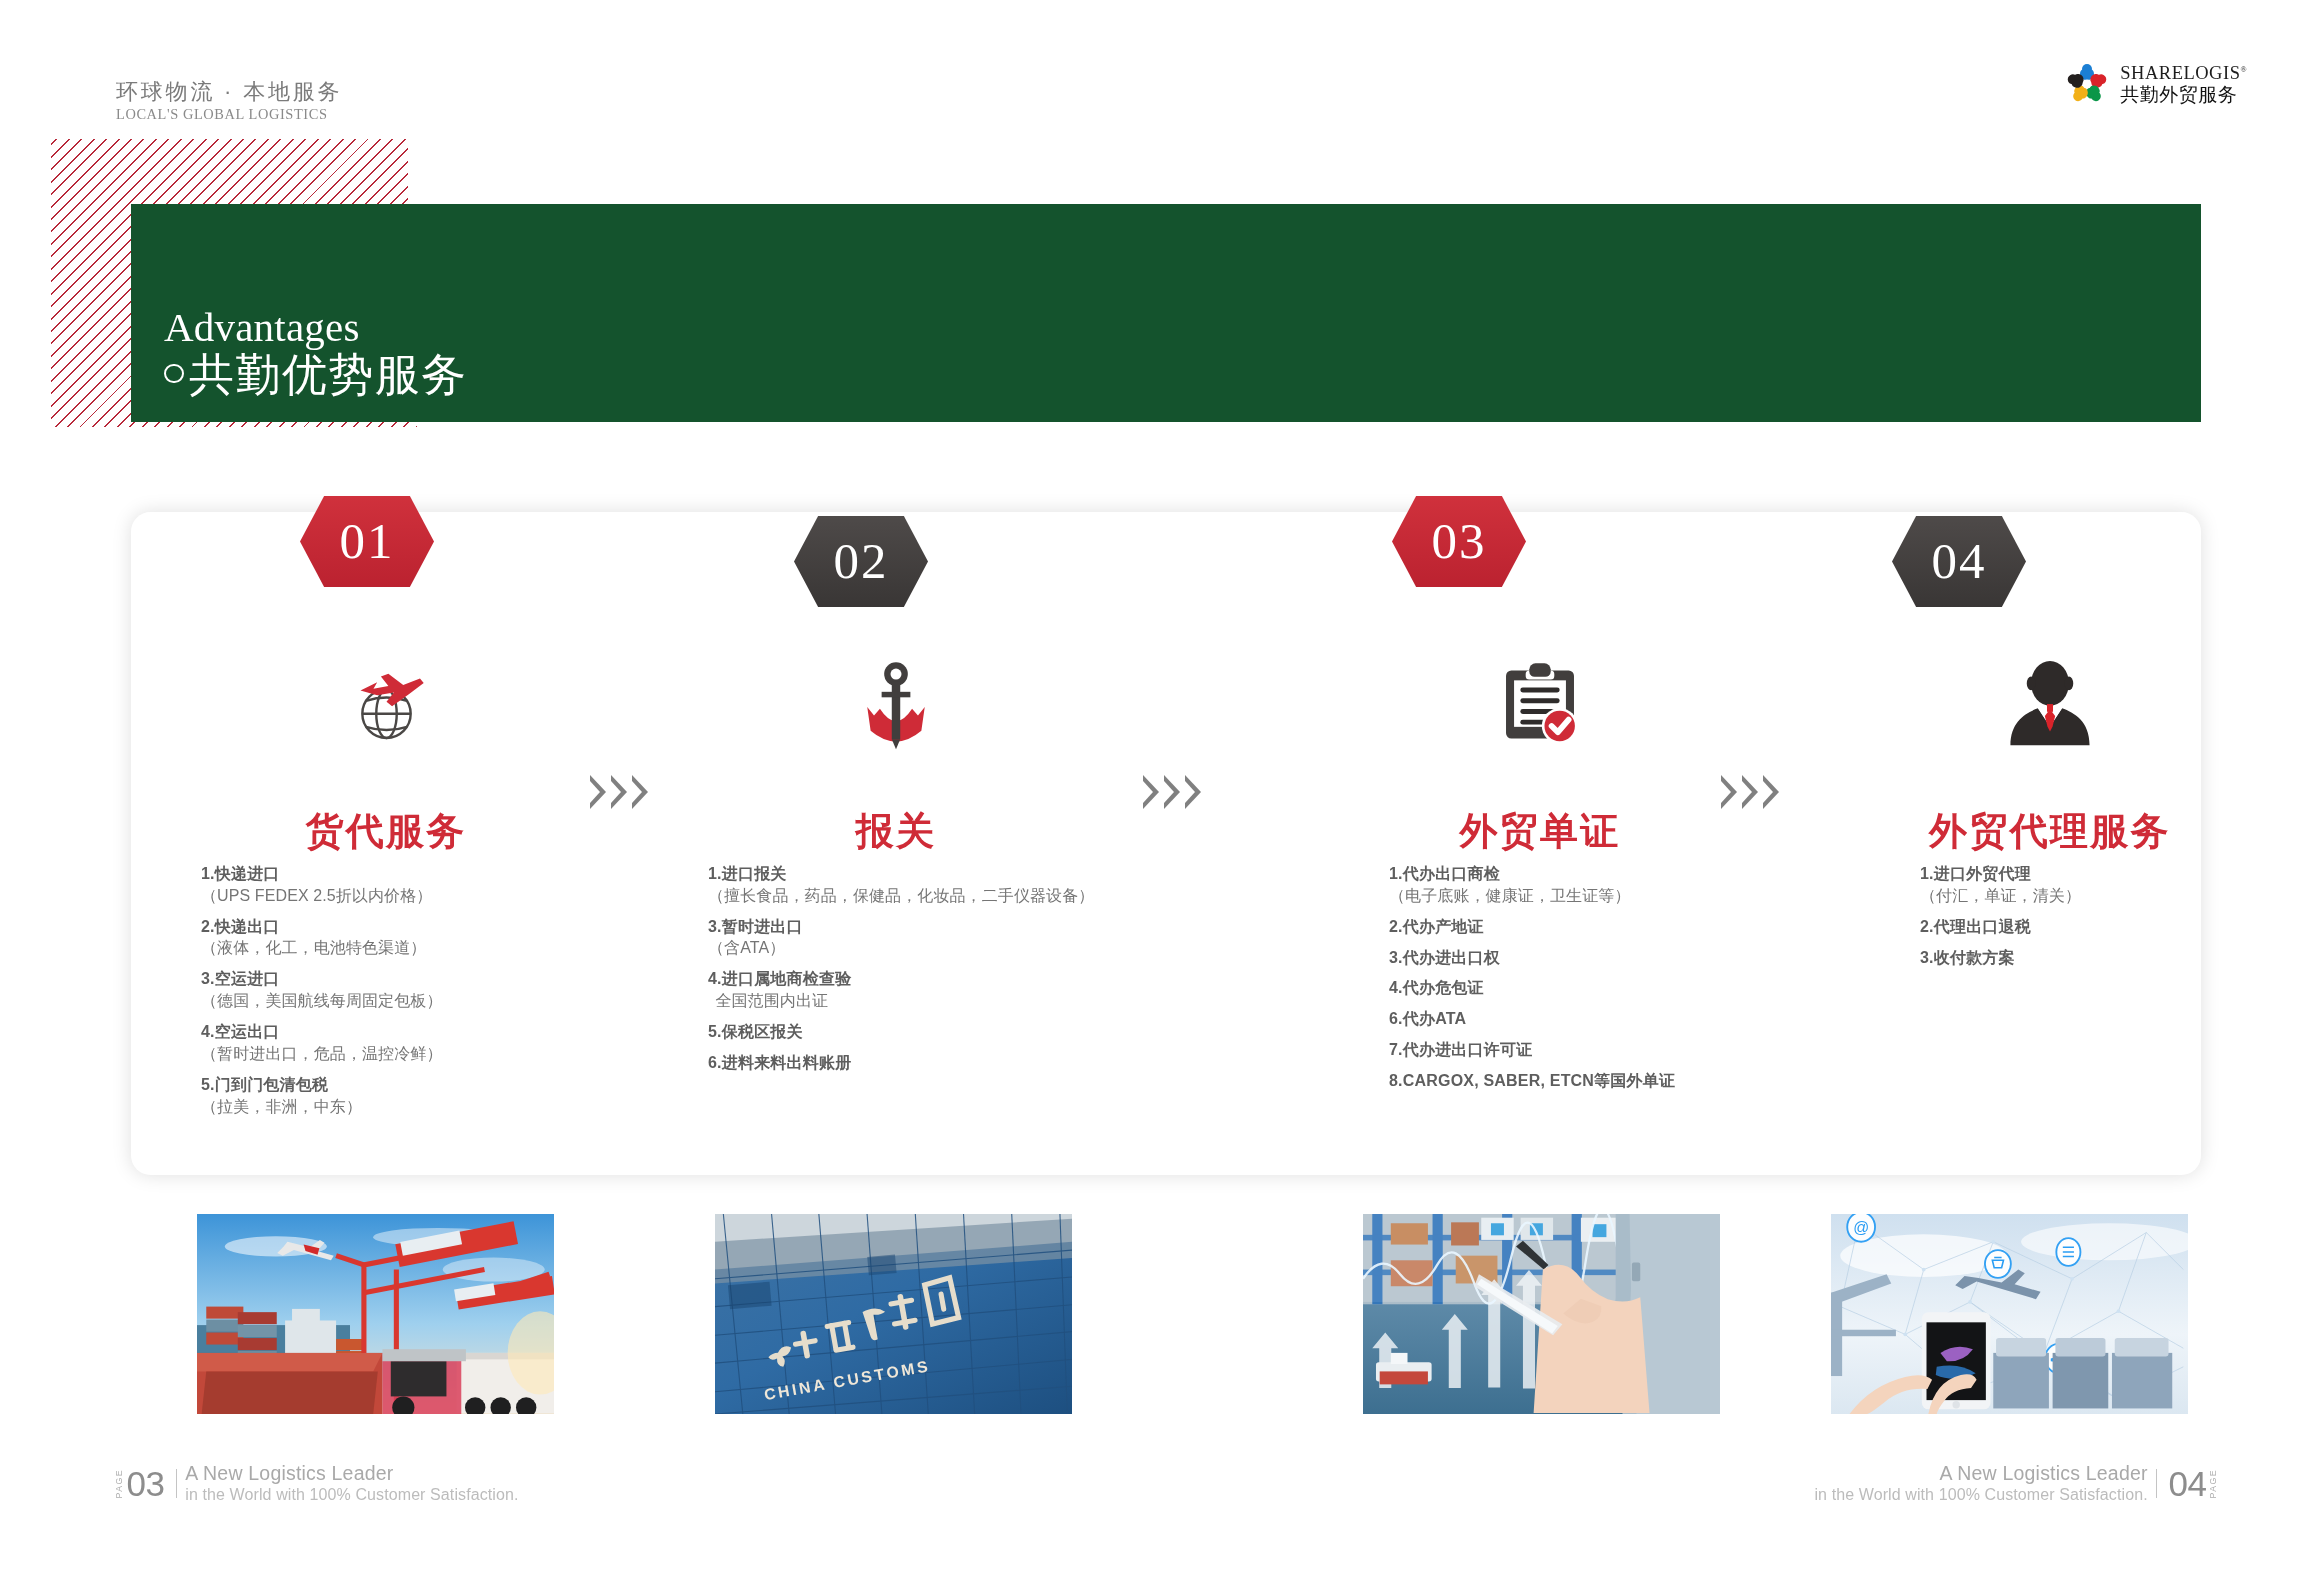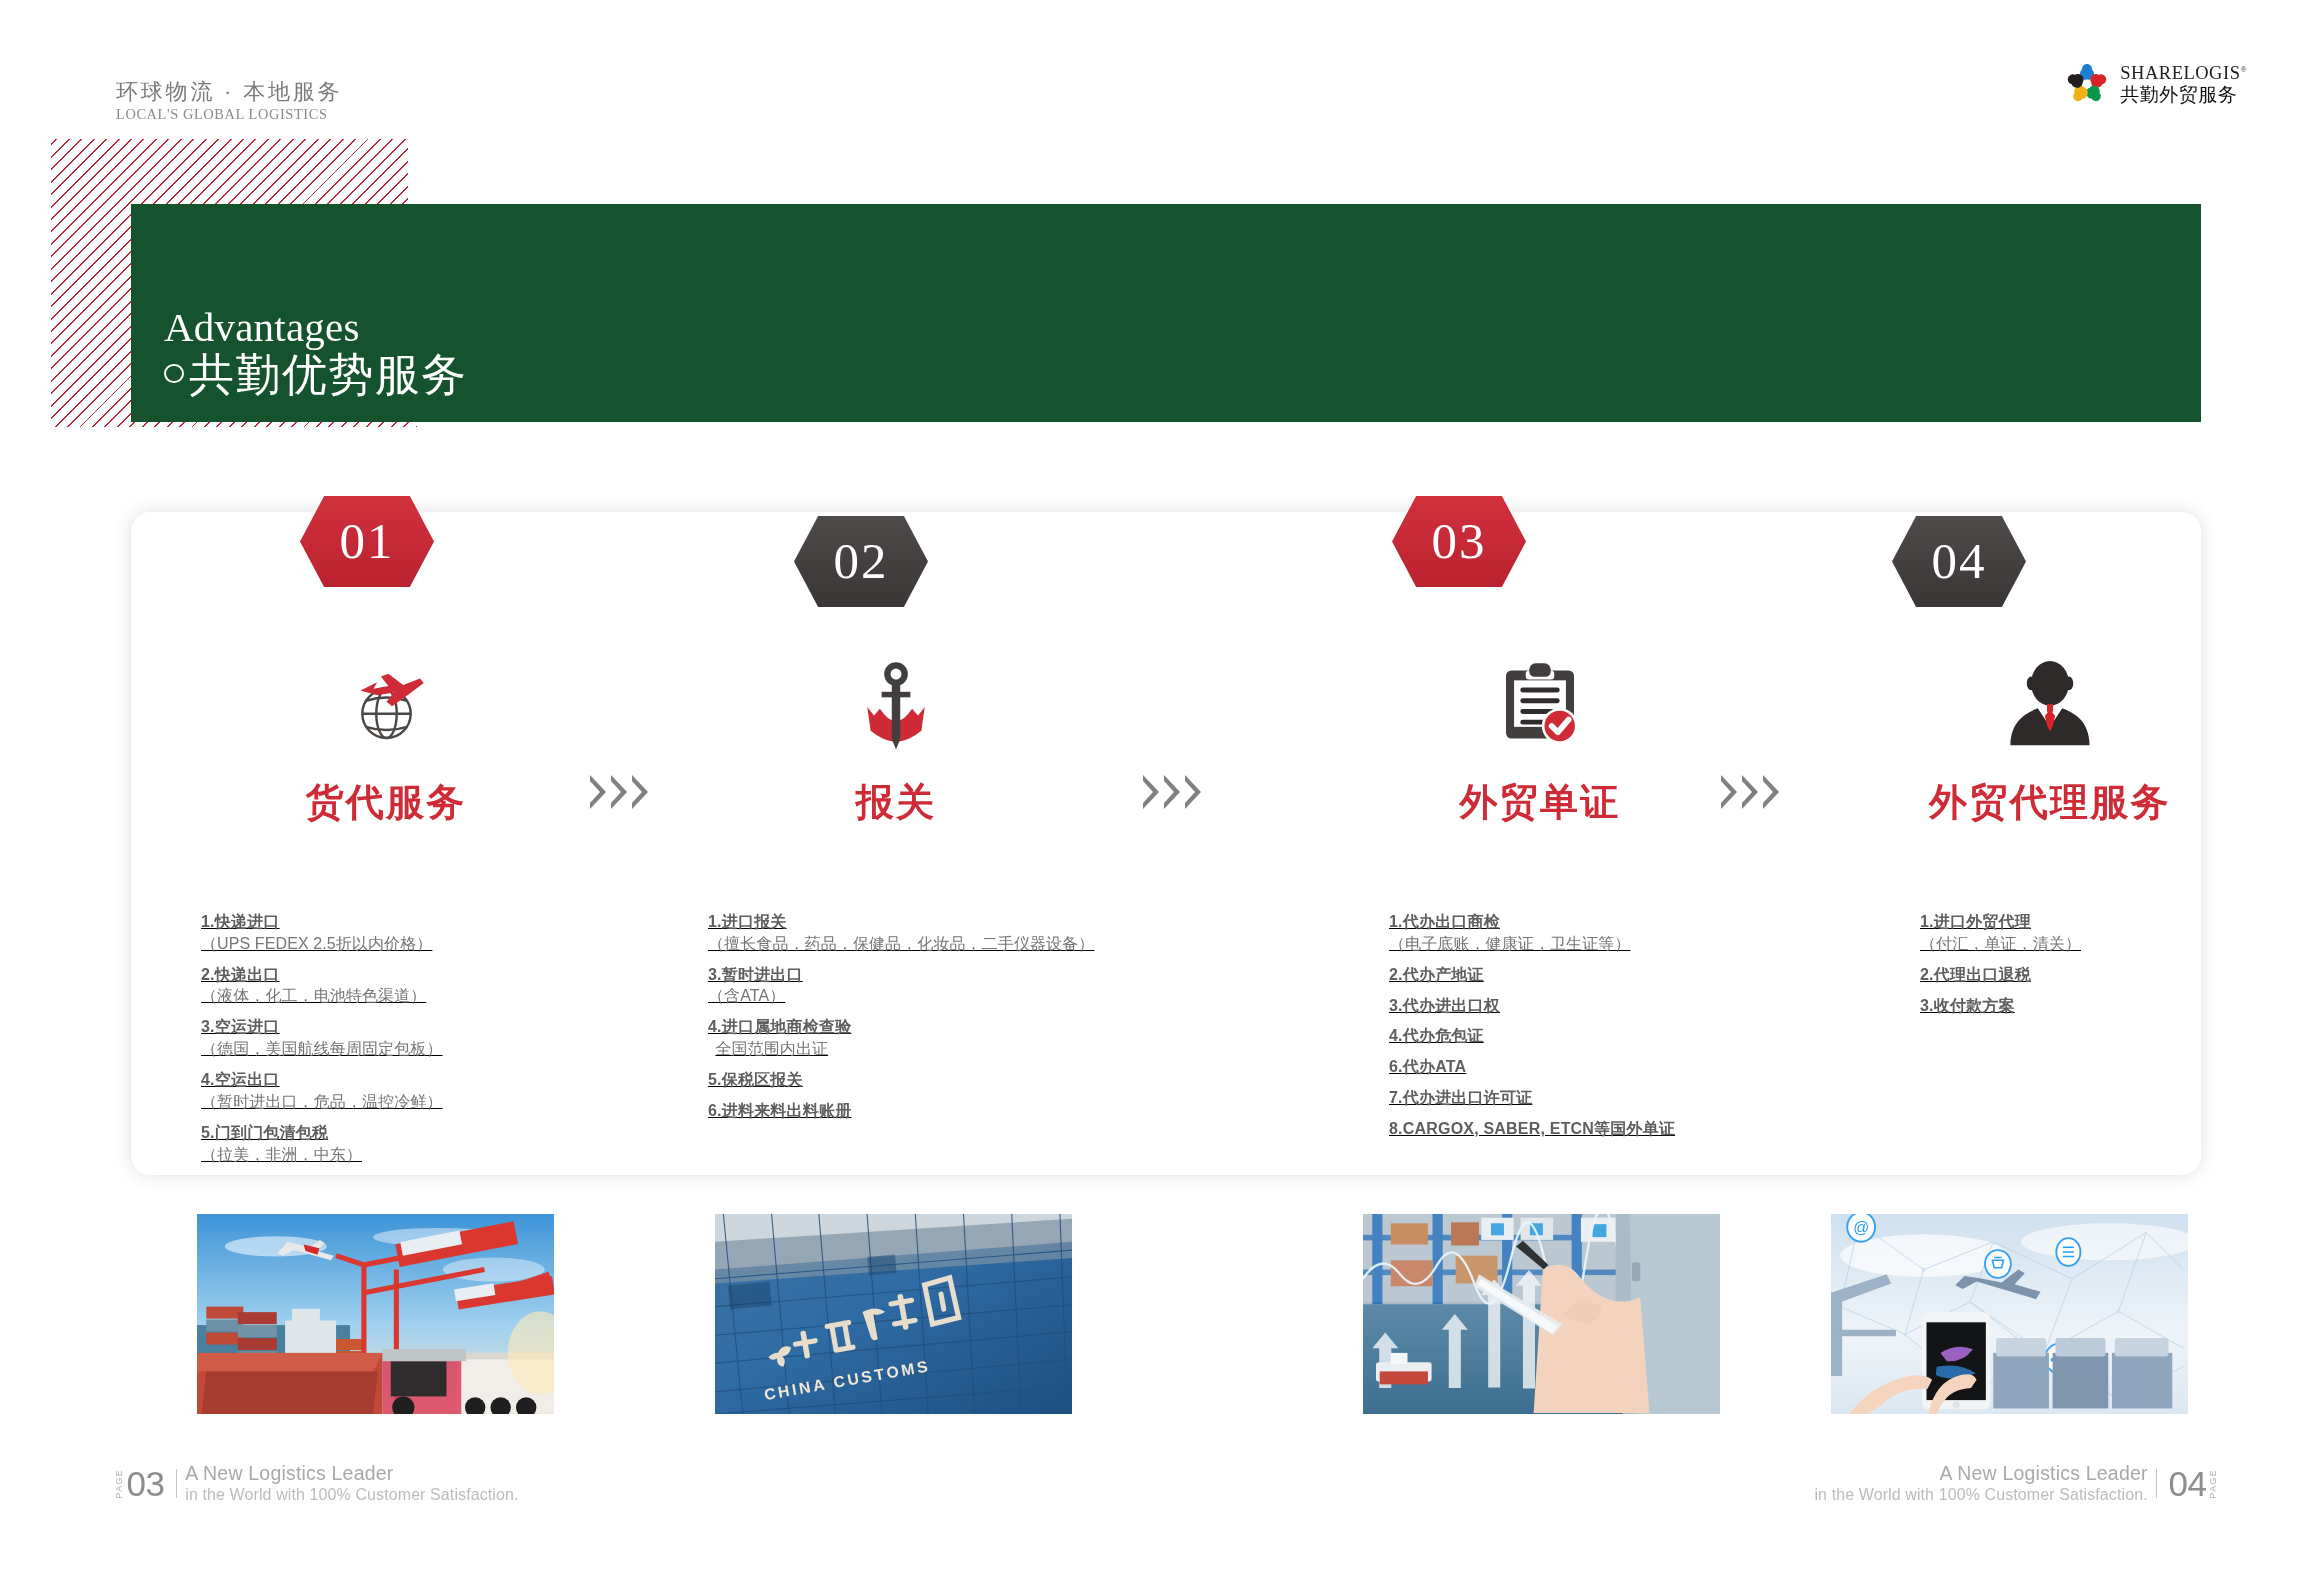--- a/index.html
+++ b/index.html
@@ -158,21 +158,21 @@
     justify-content: center;
   }
   .ib-1 { left: 131px; }
   .ib-2 { left: 641px; }
   .ib-3 { left: 1285px; }
   .ib-4 { left: 1795px; }
 
   
   .col-head {
     position: absolute;
-    top: 783px;
+    top: 812px;
     width: 510px;
     text-align: center;
     font-size: 38px;
     font-weight: bold;
     color: #cf2b37;
     letter-spacing: 2.3px;
     line-height: 1;
   }
   .ch-1 { left: 131px; }
   .ch-2 { left: 641px; }
@@ -202,23 +202,22 @@
     top: -11px; left: -16px;
     width: 0; height: 0;
     border-top: 11px solid transparent;
     border-bottom: 11px solid transparent;
     border-left: 10.2px solid #ffffff;
   }
 
   
   .bullets {
     position: absolute;
-    top: 911px;
+    top: 863px;
     width: 510px;
-    text-decoration: underline;
   }
   .bl-1 { left: 131px; padding-left: 70px; }
   .bl-2 { left: 641px; padding-left: 67px; }
   .bl-3 { left: 1285px; padding-left: 104px; }
   .bl-4 { left: 1795px; padding-left: 125px; }
 
   .b-item { margin-bottom: 9.7px; }
   .b-title {
     font-size: 16px;
     font-weight: bold;

